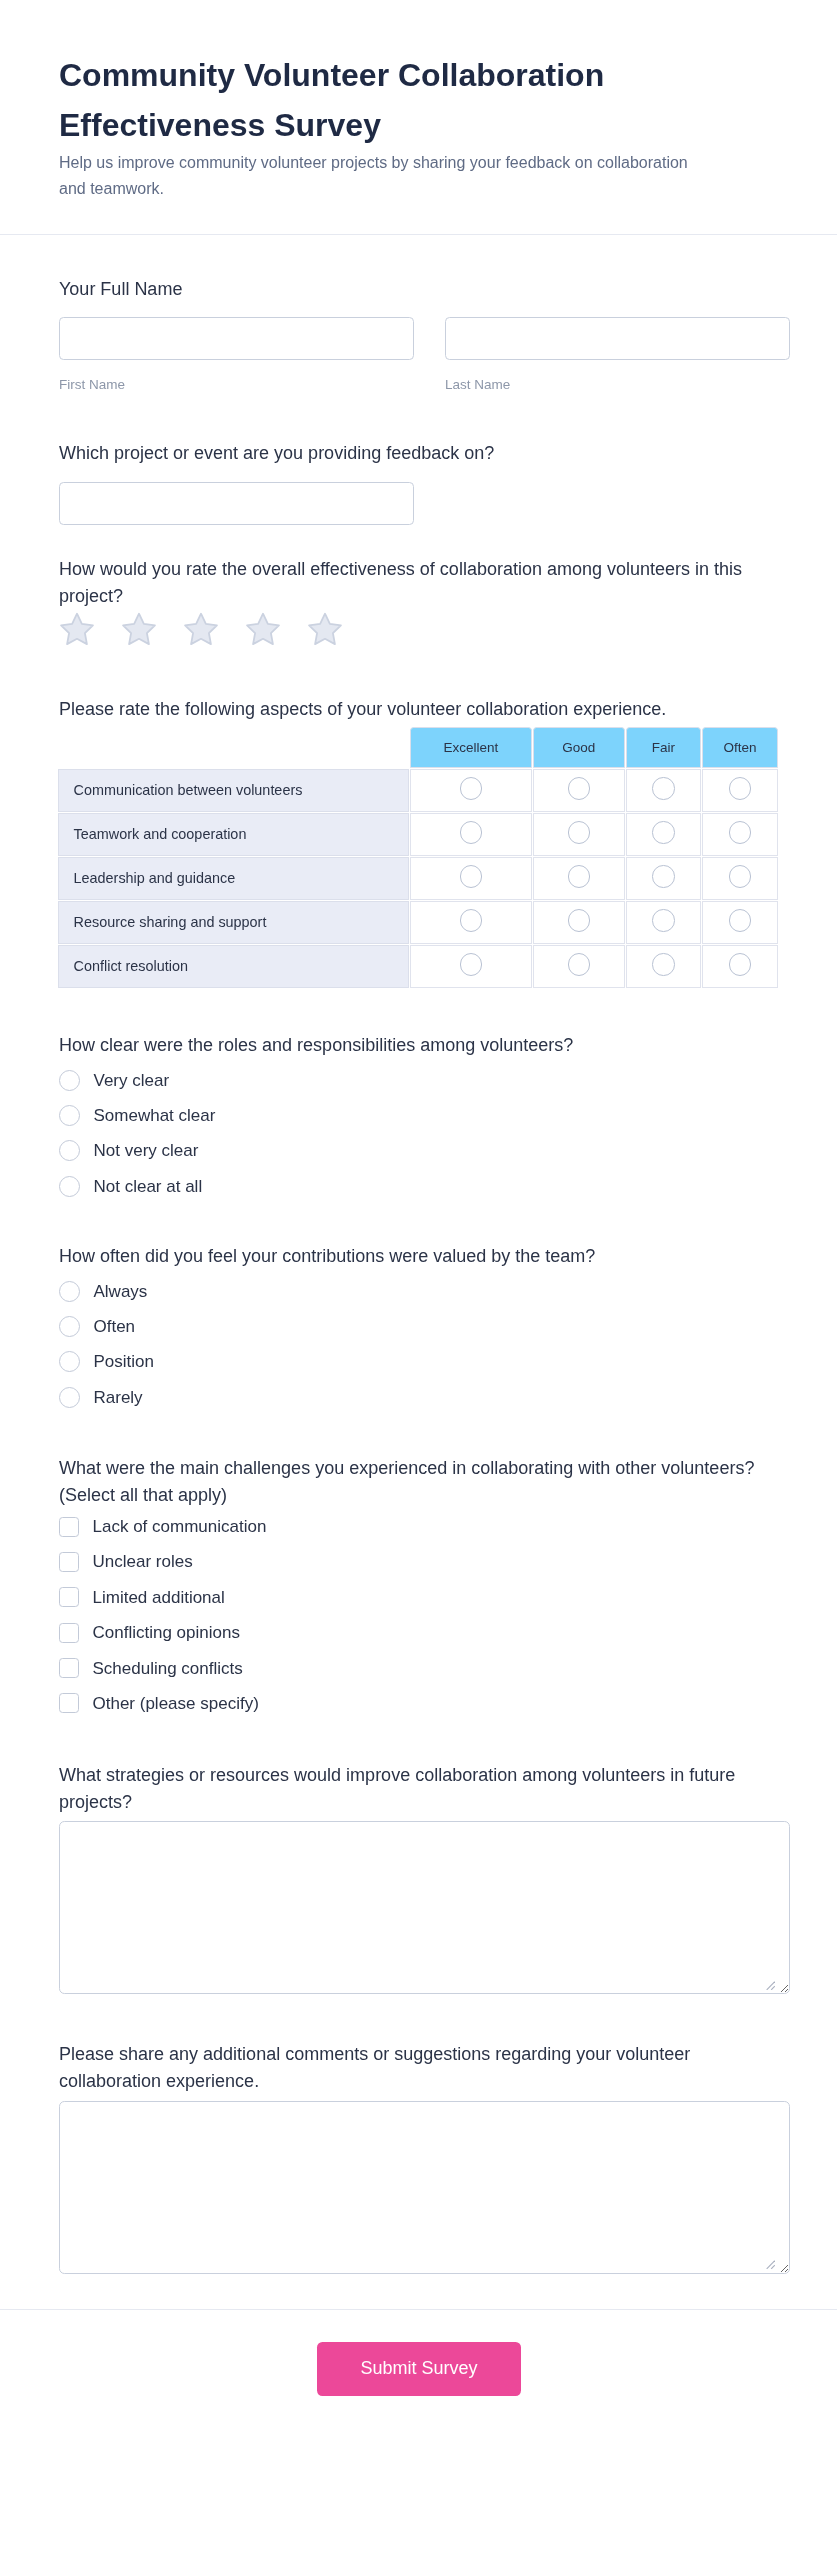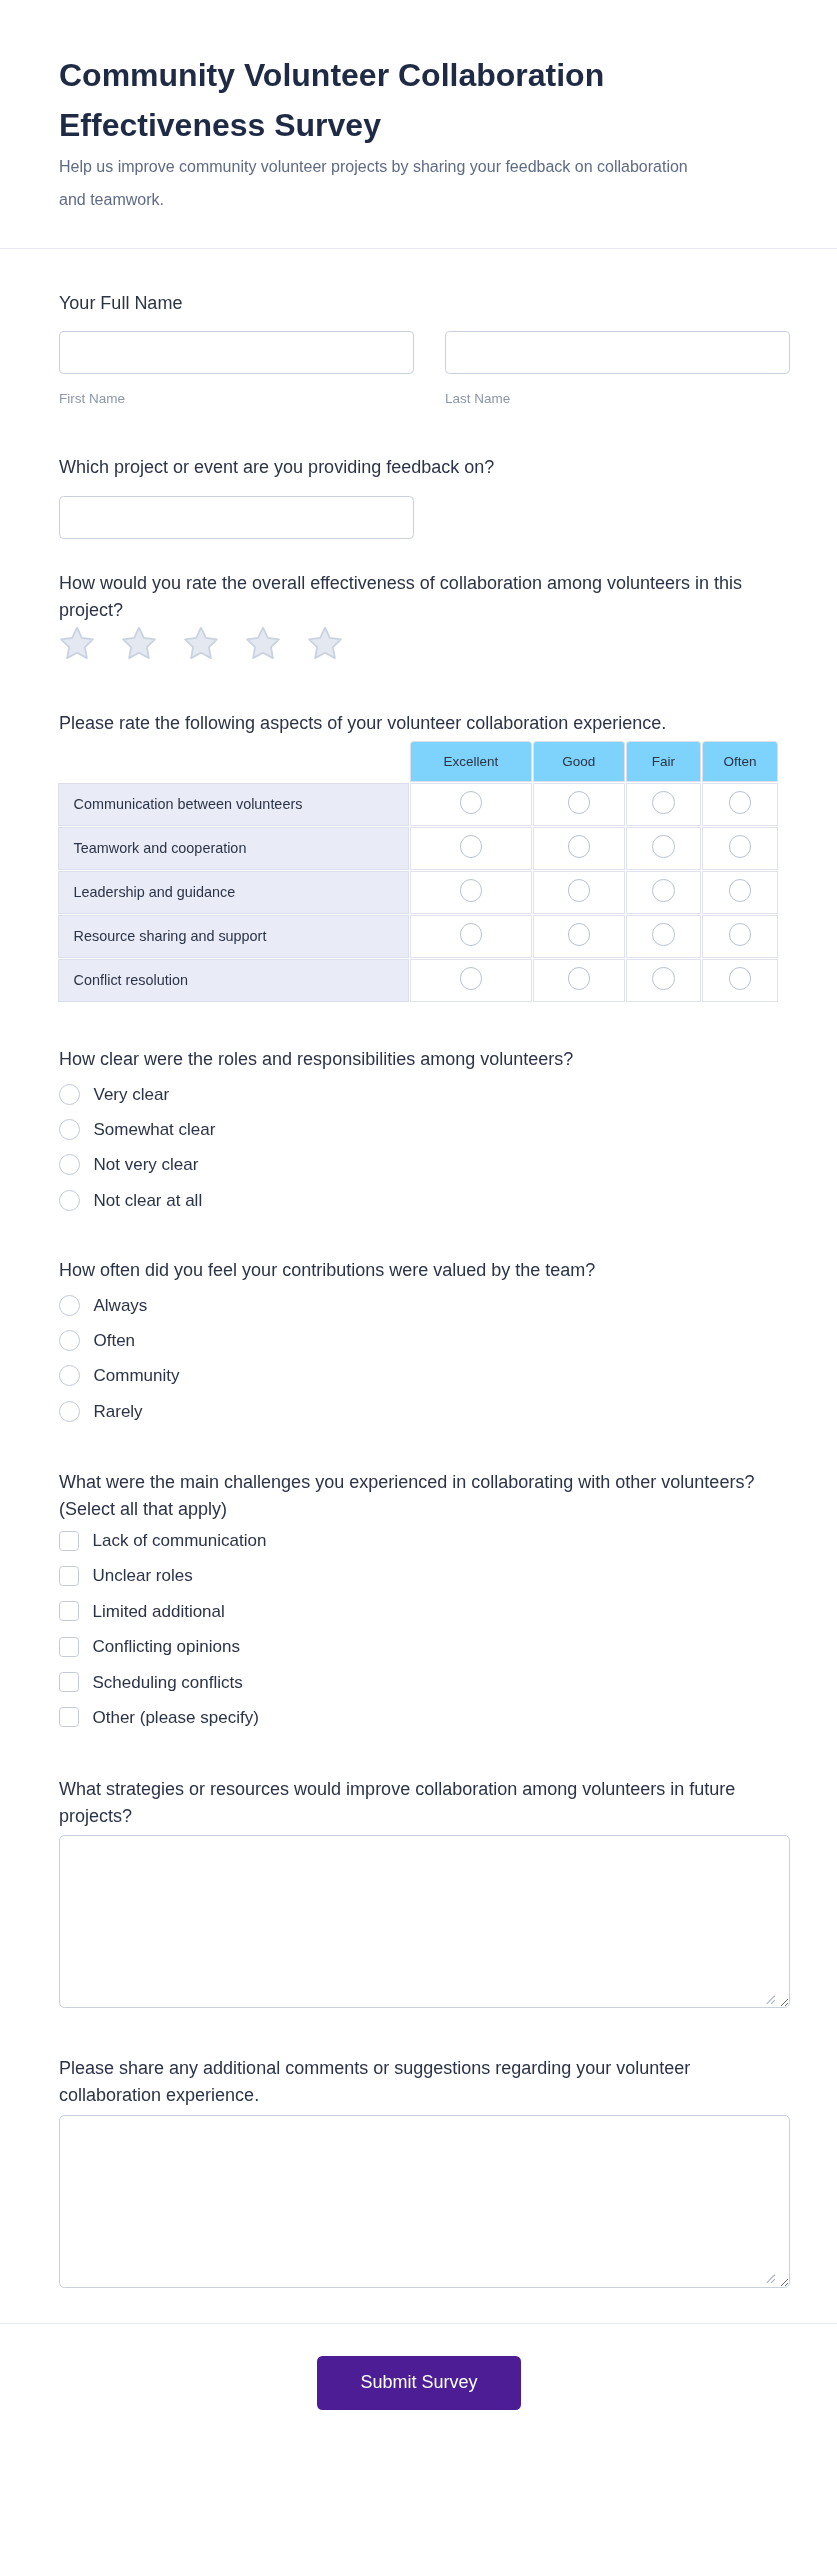--- a/index.html
+++ b/index.html
@@ -21,21 +21,21 @@
   .form-title {
     font-size: 32px;
     line-height: 50px;
     font-weight: 700;
     color: #1f2a44;
     max-width: 712px;
   }
   .form-subtitle {
     margin-top: 0px;
     font-size: 16px;
-    line-height: 33px;
+    line-height: 26px;
     color: #5f6b85;
     max-width: 631px;
   }
 
   
   main { padding: 0 59px; }
   .question { margin-top: 45px; }
   .q-label {
     font-size: 18px;
     line-height: 23.4px;
@@ -173,21 +173,21 @@
     border-top: 0.9px solid #e6e9f1;
     padding: 32px 59px 46px 59px;
     display: flex;
     justify-content: center;
   }
   .submit-btn {
     width: 204px;
     height: 54px;
     border: none;
     border-radius: 5.4px;
-    background: #4c1d95;
+    background: #ec4899;
     color: #ffffff;
     font-family: inherit;
     font-size: 18px;
     font-weight: 500;
     cursor: pointer;
   }
 </style>
 </head>
 <body>
 
@@ -325,21 +325,21 @@
           <div class="option-item">
             <span class="radio-dot"></span>
             <span class="option-label">Always</span>
           </div>
           <div class="option-item">
             <span class="radio-dot"></span>
             <span class="option-label">Often</span>
           </div>
           <div class="option-item">
             <span class="radio-dot"></span>
-            <span class="option-label">Community</span>
+            <span class="option-label">Position</span>
           </div>
           <div class="option-item">
             <span class="radio-dot"></span>
             <span class="option-label">Rarely</span>
           </div>
         </div>
     </section>
 
     <section class="question" style="margin-top:47px">
       <div class="q-label two-line">What were the main challenges you experienced in collaborating with other volunteers? (Select all that apply)</div>

